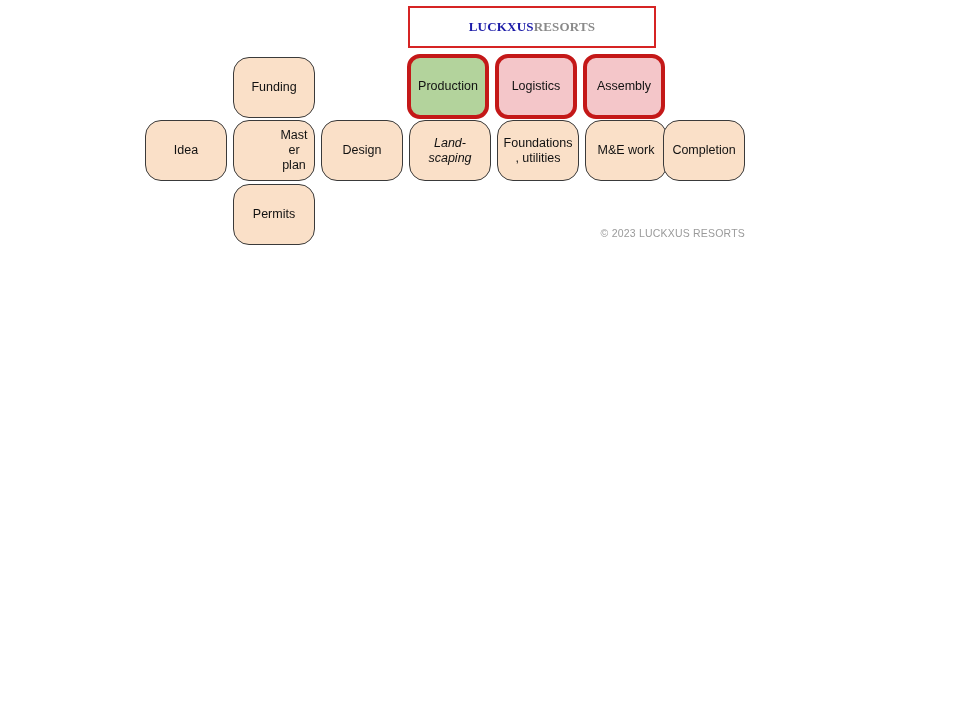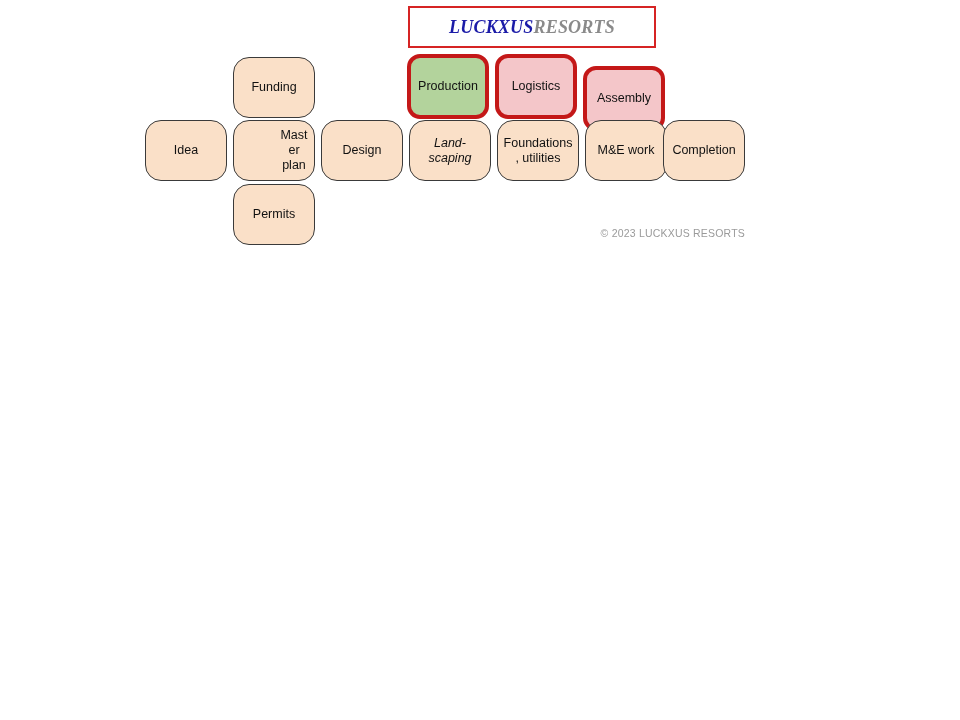--- a/index.html
+++ b/index.html
@@ -33,24 +33,23 @@
     box-sizing: border-box;
     border: 2px solid #d62424;
     background: #ffffff;
     display: flex;
     align-items: center;
     justify-content: center;
   }
   .brand-text {
     font-family: "Liberation Serif", serif;
     font-weight: bold;
-    font-size: 18px;
+    font-size: 13px;
     letter-spacing: 0.2px;
     white-space: nowrap;
-    font-style: italic;
   }
   .brand-primary { color: #1c1ca8; }
   .brand-secondary { color: #8a8a8a; }
 
   
   .node {
     position: absolute;
     box-sizing: border-box;
     width: 82px;
     height: 61px;
@@ -129,21 +128,21 @@
       </div>
       <div class="node plain" style="left: 321px; top: 120px;">
         <span class="node-label">Design</span>
       </div>
       <div class="node highlight-green" style="left: 407px; top: 54px;">
         <span class="node-label">Production</span>
       </div>
       <div class="node highlight-pink" style="left: 495px; top: 54px;">
         <span class="node-label">Logistics</span>
       </div>
-      <div class="node highlight-pink" style="left: 583px; top: 66px;">
+      <div class="node highlight-pink" style="left: 583px; top: 54px;">
         <span class="node-label">Assembly</span>
       </div>
       <div class="node plain" style="left: 409px; top: 120px; font-style: italic;">
         <span class="node-label">Land-scaping</span>
       </div>
       <div class="node plain" style="left: 497px; top: 120px;">
         <span class="node-label">Foundations, utilities</span>
       </div>
       <div class="node plain" style="left: 585px; top: 120px;">
         <span class="node-label">M&amp;E work</span>

